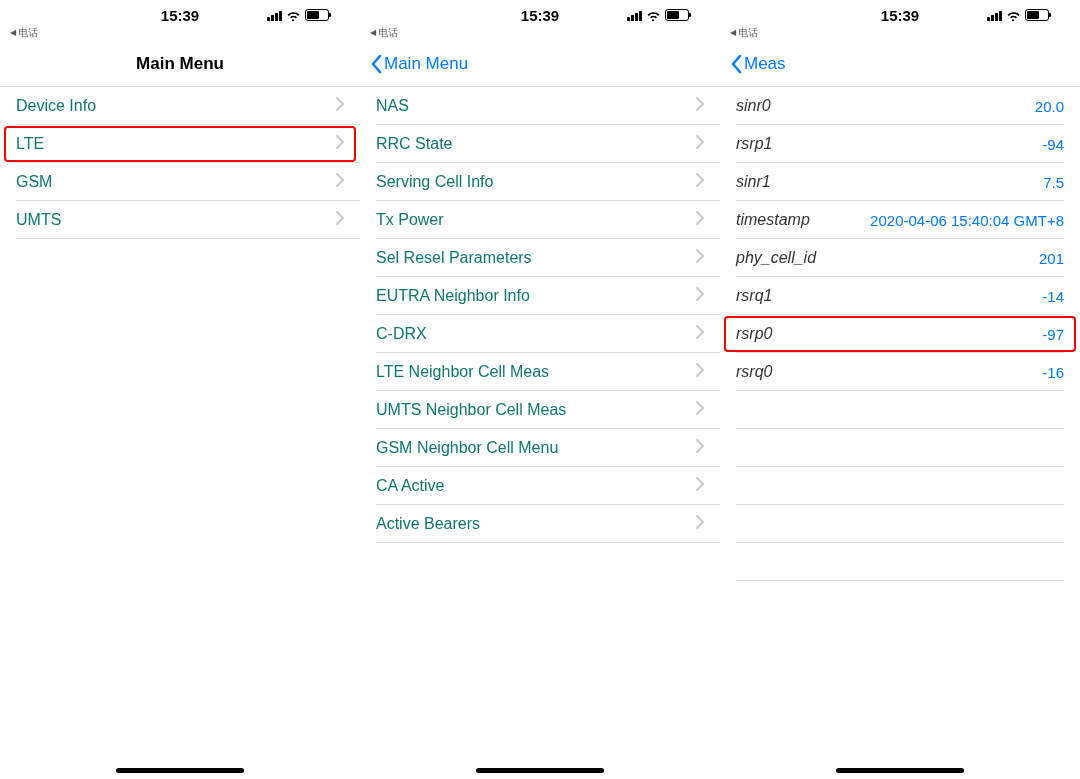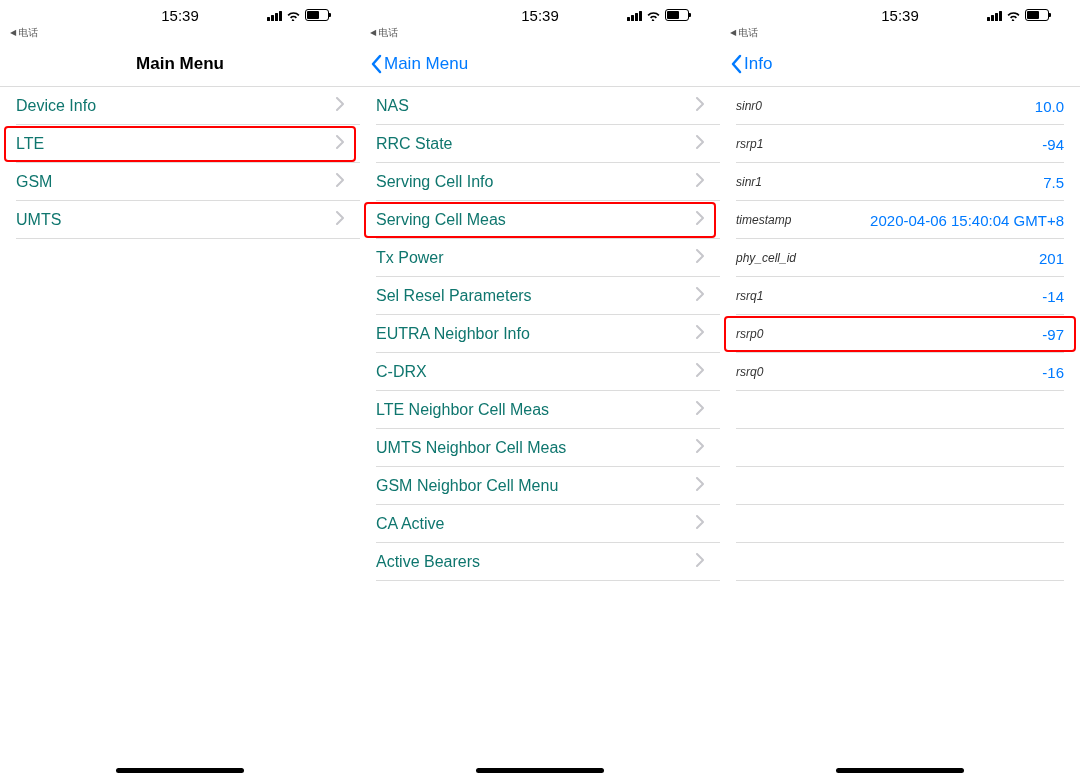--- a/index.html
+++ b/index.html
@@ -19,21 +19,21 @@
     border-right: 0px solid transparent;
   }
   
   .status-bar {
     height: 22px;
     display: flex;
     align-items: center;
     justify-content: space-between;
     padding: 0 31px;
     font-size: 15px;
-    font-weight: 400;
+    font-weight: 700;
     margin-top: 4px;
     gap: 48px;
   }
   .status-left { width: 80px; text-align: left; }
   .status-center { flex: 1; text-align: center; }
   .status-right {
     width: 80px;
     display: flex;
     align-items: center;
     justify-content: flex-end;
@@ -132,21 +132,21 @@
   }
   .row-sep {
     position:absolute;
     left:16px;
     right:0;
     bottom:0;
     height:1px;
     background:#dcdcdc;
   }
   .row .label { flex: 1; color:#0f766e; }
-  .row .value-label { font-style: italic; flex:1; color:#333; font-size:12px; }
+  .row .value-label { font-style: italic; flex:1; color:#333; font-size:16px; }
   .row .value {
     color:#007aff;
     font-size:15px;
   }
   .chevron {
     color:#c7c7cc;
   }
   .highlight-box {
     position:absolute;
     top:1px; left:4px; right:4px; bottom:1px;
@@ -296,28 +296,20 @@
         <div class="row-sep"></div>
       </div>
       <div class="row">
         <span class="label">Serving Cell Info</span>
         <span class="chevron"><svg width="8" height="14" viewBox="0 0 8 14">
             <path d="M1 1 L7 7 L1 13" stroke="#c7c7cc" stroke-width="2" fill="none" stroke-linecap="round" stroke-linejoin="round"></path>
           </svg></span>
         <div class="row-sep"></div>
       </div>
       <div class="row">
-        <span class="label">Serving Cell Meas</span>
-        <span class="chevron"><svg width="8" height="14" viewBox="0 0 8 14">
-            <path d="M1 1 L7 7 L1 13" stroke="#c7c7cc" stroke-width="2" fill="none" stroke-linecap="round" stroke-linejoin="round"></path>
-          </svg></span>
-        <div class="row-sep"></div>
-        <div class="highlight-box"></div>
-      </div>
-      <div class="row">
         <span class="label">Tx Power</span>
         <span class="chevron"><svg width="8" height="14" viewBox="0 0 8 14">
             <path d="M1 1 L7 7 L1 13" stroke="#c7c7cc" stroke-width="2" fill="none" stroke-linecap="round" stroke-linejoin="round"></path>
           </svg></span>
         <div class="row-sep"></div>
       </div>
       <div class="row">
         <span class="label">Sel Resel Parameters</span>
         <span class="chevron"><svg width="8" height="14" viewBox="0 0 8 14">
             <path d="M1 1 L7 7 L1 13" stroke="#c7c7cc" stroke-width="2" fill="none" stroke-linecap="round" stroke-linejoin="round"></path>
@@ -400,28 +392,28 @@
   </div>
   <div class="breadcrumb">
     <span class="tri">◀</span>
     <span>电话</span>
   </div>
   <div class="nav-bar">
     <div class="nav-back">
       <svg width="12" height="20" viewBox="0 0 12 20">
           <path d="M10 2 L3 10 L10 18" stroke="#007aff" stroke-width="2.5" fill="none" stroke-linecap="round" stroke-linejoin="round"></path>
         </svg>
-      <span>Info</span>
+      <span>Meas</span>
     </div>
   </div>
   <div class="row-sep" style="position:relative;left:0;right:0;height:1px;background:#dcdcdc;"></div>
   <div class="list" id="list3">
       <div class="row">
         <span class="value-label">sinr0</span>
-        <span class="value">10.0</span>
+        <span class="value">20.0</span>
         <div class="row-sep" style="right:16px;"></div>
       </div>
       <div class="row">
         <span class="value-label">rsrp1</span>
         <span class="value">-94</span>
         <div class="row-sep" style="right:16px;"></div>
       </div>
       <div class="row">
         <span class="value-label">sinr1</span>
         <span class="value">7.5</span>

